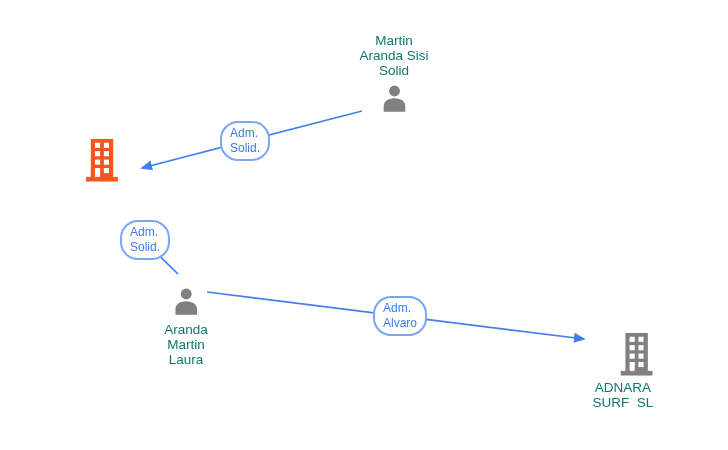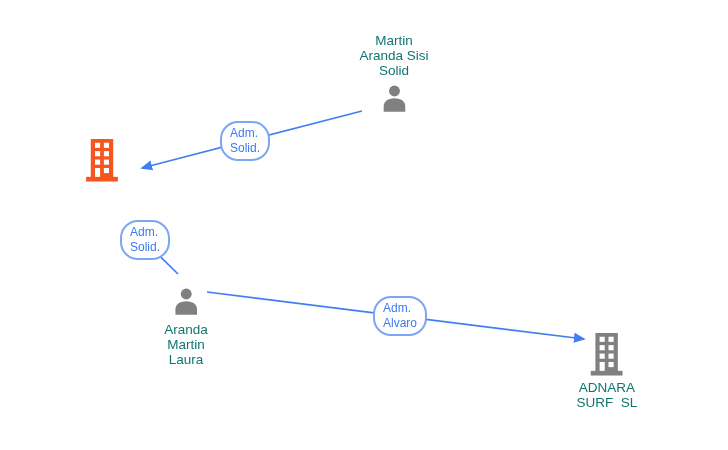--- a/index.html
+++ b/index.html
@@ -72,21 +72,21 @@
       <circle cx="12" cy="6" r="4.1"></circle>
       <path d="M12 11.4 c-5.1 0 -8.1 2.7 -8.1 5.9 V21.5 h16.2 v-4.2 c0-3.2-3-5.9-8.1-5.9 z"></path>
     </svg>
     <div class="node-label">
       <span>Aranda</span><br>
       <span>Martin</span><br>
       <span>Laura</span>
     </div>
   </div>
 
-  <div class="node icon-first" style="left:607px;top:333px;">
+  <div class="node icon-first" style="left:623px;top:333px;align-items:flex-end;">
     <svg class="icon" width="34" height="43" viewBox="0 0 36 46" fill="#808080">
       <rect x="1" y="40.5" width="34" height="5"></rect>
       <rect x="6" y="0" width="24" height="41"></rect>
       <rect x="10.5" y="4" width="5.5" height="5.5" fill="#ffffff"></rect>
       <rect x="20" y="4" width="5.5" height="5.5" fill="#ffffff"></rect>
       <rect x="10.5" y="13" width="5.5" height="5.5" fill="#ffffff"></rect>
       <rect x="20" y="13" width="5.5" height="5.5" fill="#ffffff"></rect>
       <rect x="10.5" y="22" width="5.5" height="5.5" fill="#ffffff"></rect>
       <rect x="20" y="22" width="5.5" height="5.5" fill="#ffffff"></rect>
       <rect x="10.5" y="31" width="5.5" height="9.5" fill="#ffffff"></rect>

